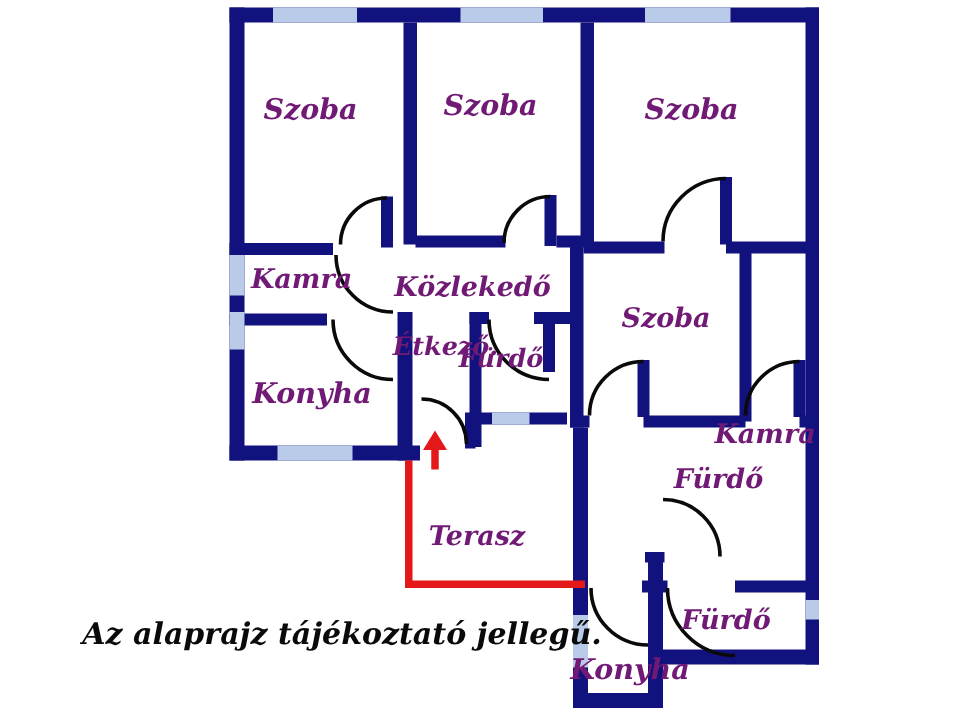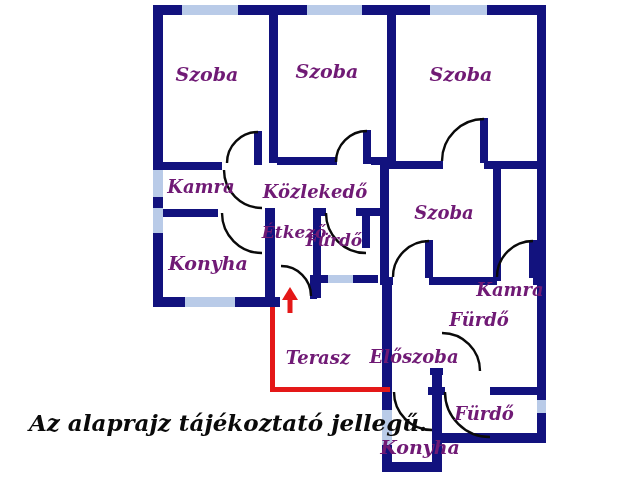--- a/index.html
+++ b/index.html
@@ -6,21 +6,21 @@
   #stage{position:relative;width:640px;height:480px;background:#ffffff;overflow:hidden;
          font-family:"DejaVu Serif","Liberation Serif",serif;}
   .wall{position:absolute;}
   .window-seg{position:absolute;}
   .door-leaf{position:absolute;}
   .terrace-edge{position:absolute;}
   .room-label{position:absolute;transform:translate(-50%,-50%);
               font-weight:bold;font-style:italic;color:#701a75;white-space:nowrap;line-height:1;}
   #disclaimer{position:absolute;transform:translate(-50%,-50%);
               font-weight:bold;font-style:italic;color:#0a0a0a;white-space:nowrap;
-              font-size:23px;font-family:"DejaVu Serif","Liberation Serif",serif;}
+              font-size:20px;font-family:"DejaVu Serif","Liberation Serif",serif;}
   svg{position:absolute;left:0;top:0;}
 </style>
 </head>
 <body>
 
 <div id="stage">
   <svg id="overlay" width="640" height="480" style="z-index: 5;">
       <path d="M 227 163 A 31 31 0 0 1 258 132" fill="none" stroke="#0a0a0a" stroke-width="2.4"></path>
       <path d="M 336 162 A 31 31 0 0 1 367 131" fill="none" stroke="#0a0a0a" stroke-width="2.4"></path>
       <path d="M 442 161 A 42 42 0 0 1 484 119" fill="none" stroke="#0a0a0a" stroke-width="2.4"></path>
@@ -89,16 +89,15 @@
     <div class="room-label" style="left: 461px; top: 74px; font-size: 19px; z-index: 6;">Szoba</div>
     <div class="room-label" style="left: 201px; top: 187px; font-size: 18px; z-index: 6;">Kamra</div>
     <div class="room-label" style="left: 315px; top: 192px; font-size: 18px; z-index: 6;">Közlekedő</div>
     <div class="room-label" style="left: 297px; top: 232px; font-size: 17px; z-index: 6;">Étkező.</div>
     <div class="room-label" style="left: 208px; top: 263px; font-size: 19px; z-index: 6;">Konyha</div>
     <div class="room-label" style="left: 334px; top: 240px; font-size: 17px; z-index: 6;">Fürdő</div>
     <div class="room-label" style="left: 444px; top: 213px; font-size: 18px; z-index: 6;">Szoba</div>
     <div class="room-label" style="left: 510px; top: 290px; font-size: 18px; z-index: 6;">Kamra</div>
     <div class="room-label" style="left: 479px; top: 320px; font-size: 18px; z-index: 6;">Fürdő</div>
     <div class="room-label" style="left: 318px; top: 342px; font-size: 18px; z-index: 6; margin-top: 16px;">Terasz</div>
-    <div class="room-label" style="left: 414px; top: 357px; font-size: 18px; z-index: 6;">Előszoba</div>
     <div class="room-label" style="left: 484px; top: 414px; font-size: 18px; z-index: 6;">Fürdő</div>
     <div class="room-label" style="left: 420px; top: 447px; font-size: 19px; z-index: 6;">Konyha</div>
   </div>
 
 </body></html>

